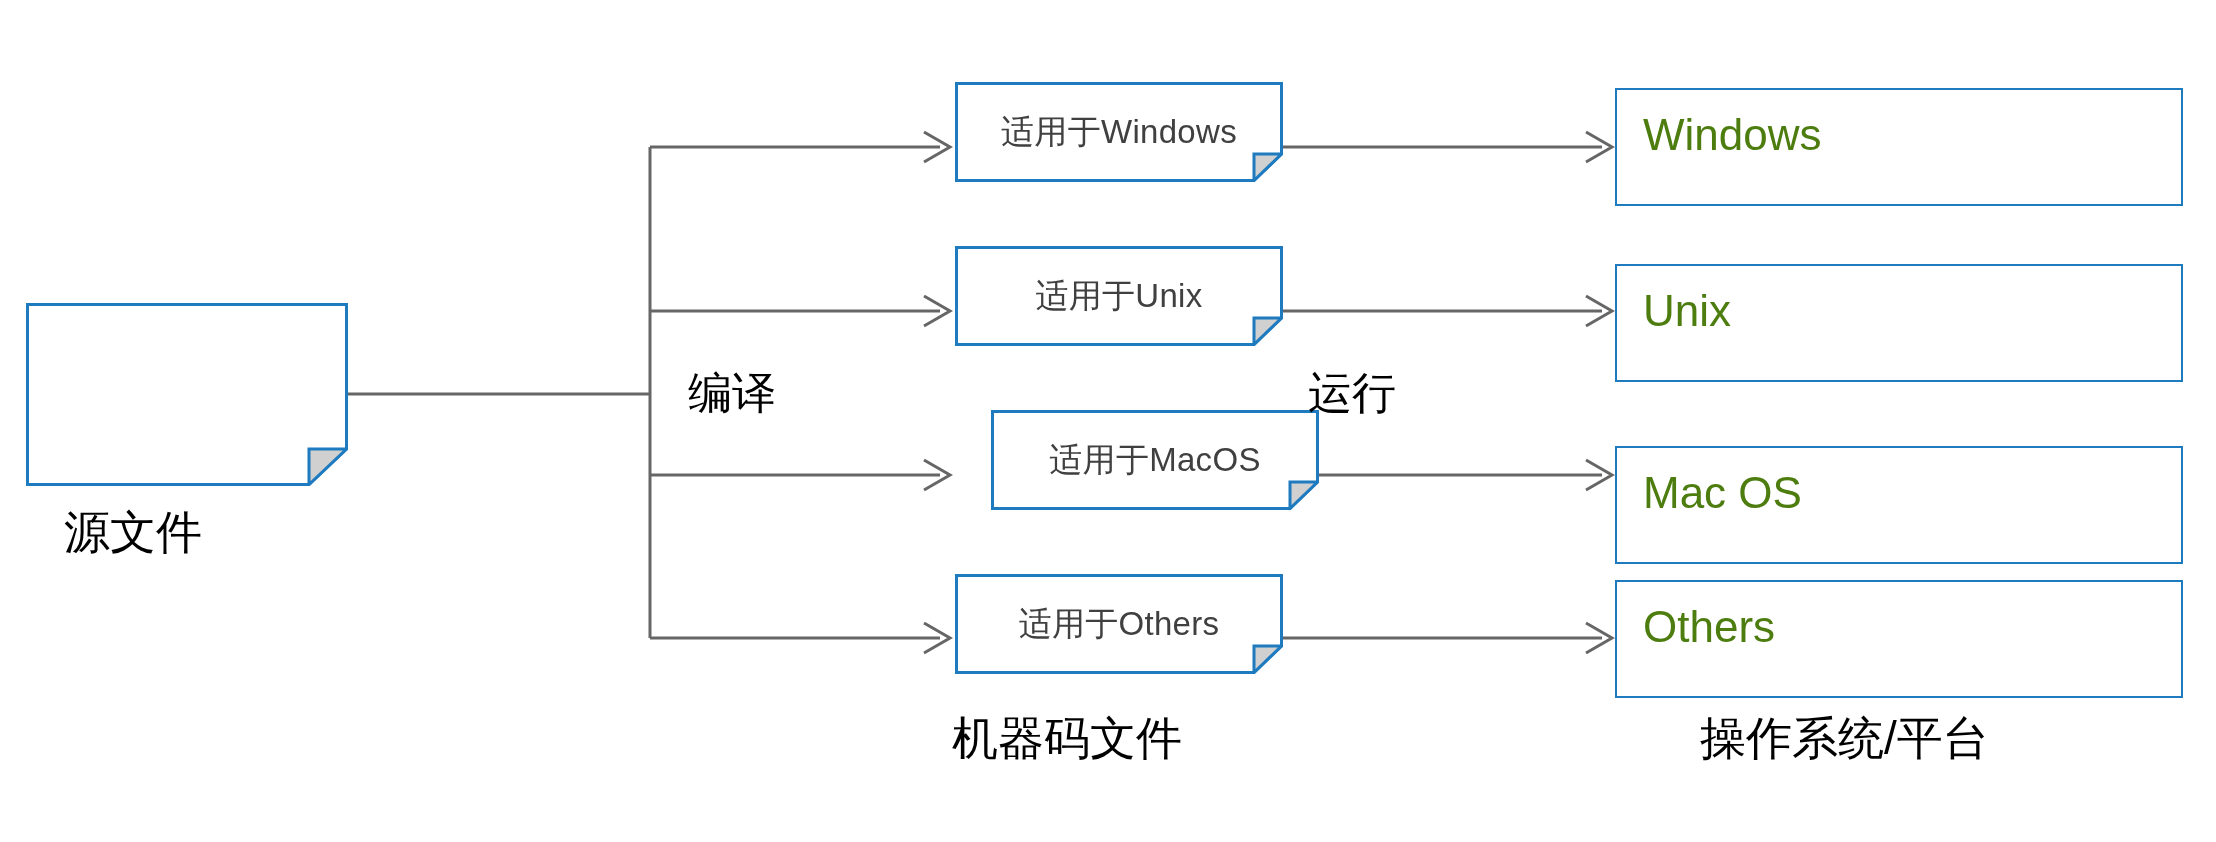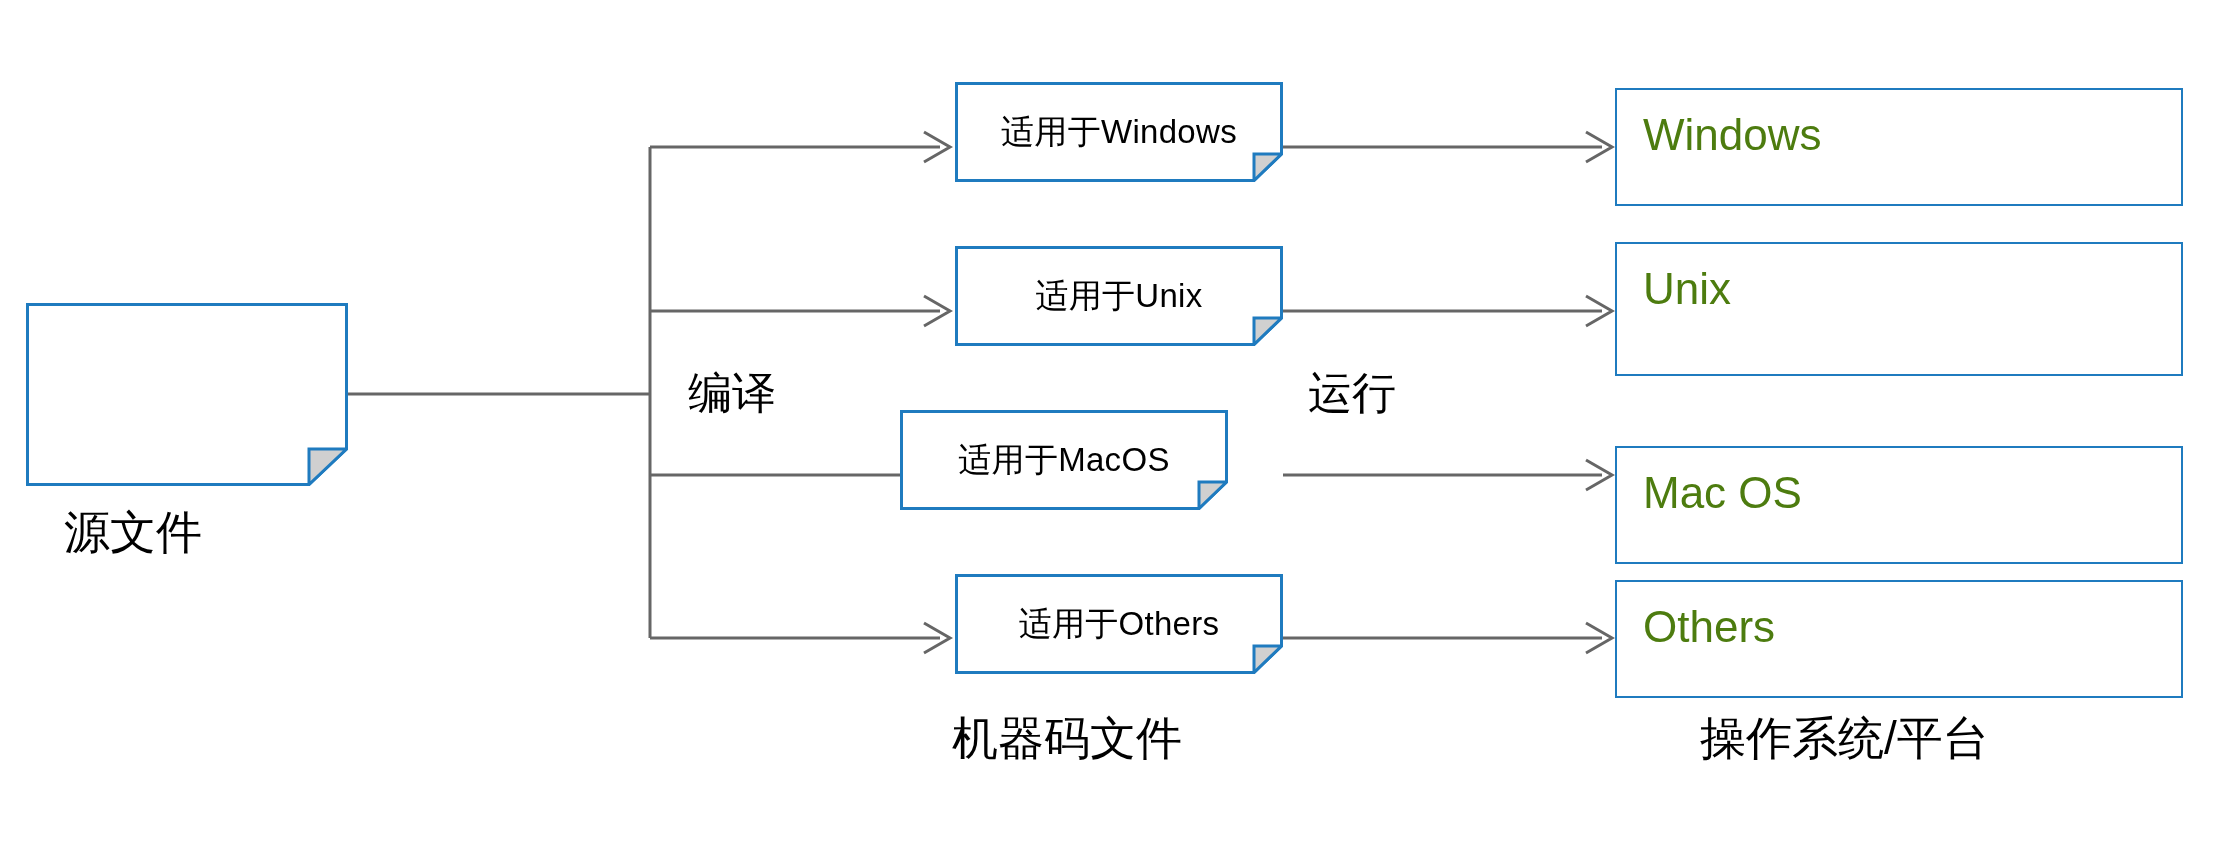--- a/index.html
+++ b/index.html
@@ -42,21 +42,21 @@
   }
   .doc-shape .doc-label {
     position: absolute;
     left: 0;
     top: 0;
     width: 100%;
     height: 100%;
     display: flex;
     align-items: center;
     justify-content: center;
-    color: #000000;
+    color: #404040;
     font-size: 33px;
     letter-spacing: 0.3px;
     line-height: 1.1;
     white-space: nowrap;
   }
 
   
   .plat-box {
     position: absolute;
     box-sizing: border-box;
@@ -142,41 +142,41 @@
   </div>
 
   <div class="doc-shape" style="left:955px; top:246px; width:328px; height:100px;">
     <svg class="doc-svg" viewBox="0 0 328 100" preserveAspectRatio="none" xmlns="http://www.w3.org/2000/svg">
       <path d="M 1.5 1.5 L 326.5 1.5 L 326.5 72 L 299 98.5 L 1.5 98.5 Z" fill="#ffffff" stroke="#1f7bbf" stroke-width="3"></path>
       <path d="M 326.5 72 L 299 98.5 L 299 72 Z" fill="#d0d0d0" stroke="#1f7bbf" stroke-width="3" stroke-linejoin="miter"></path>
     </svg>
     <div class="doc-label">适用于Unix</div>
   </div>
 
-  <div class="doc-shape" style="left:900px; top:410px; width:328px; height:100px;text-align:right;">
+  <div class="doc-shape" style="left:991px; top:410px; width:328px; height:100px;text-align:right;">
     <svg class="doc-svg" viewBox="0 0 328 100" preserveAspectRatio="none" xmlns="http://www.w3.org/2000/svg">
       <path d="M 1.5 1.5 L 326.5 1.5 L 326.5 72 L 299 98.5 L 1.5 98.5 Z" fill="#ffffff" stroke="#1f7bbf" stroke-width="3"></path>
       <path d="M 326.5 72 L 299 98.5 L 299 72 Z" fill="#d0d0d0" stroke="#1f7bbf" stroke-width="3" stroke-linejoin="miter"></path>
     </svg>
     <div class="doc-label">适用于MacOS</div>
   </div>
 
   <div class="doc-shape" style="left:955px; top:574px; width:328px; height:100px;">
     <svg class="doc-svg" viewBox="0 0 328 100" preserveAspectRatio="none" xmlns="http://www.w3.org/2000/svg">
       <path d="M 1.5 1.5 L 326.5 1.5 L 326.5 72 L 299 98.5 L 1.5 98.5 Z" fill="#ffffff" stroke="#1f7bbf" stroke-width="3"></path>
       <path d="M 326.5 72 L 299 98.5 L 299 72 Z" fill="#d0d0d0" stroke="#1f7bbf" stroke-width="3" stroke-linejoin="miter"></path>
     </svg>
     <div class="doc-label">适用于Others</div>
   </div>
 
   <div class="plat-box" style="left:1615px; top:88px; width:568px; height:118px;">
     <div class="plat-label">Windows</div>
   </div>
 
-  <div class="plat-box" style="left:1615px; top:242px; width:568px; height:134px;">
+  <div class="plat-box" style="left:1615px; top:264px; width:568px; height:118px;">
     <div class="plat-label">Unix</div>
   </div>
 
   <div class="plat-box" style="left:1615px; top:416px; width:568px; height:118px;margin-top:30px;">
     <div class="plat-label">Mac OS</div>
   </div>
 
   <div class="plat-box" style="left:1615px; top:580px; width:568px; height:118px;">
     <div class="plat-label">Others</div>
   </div>

